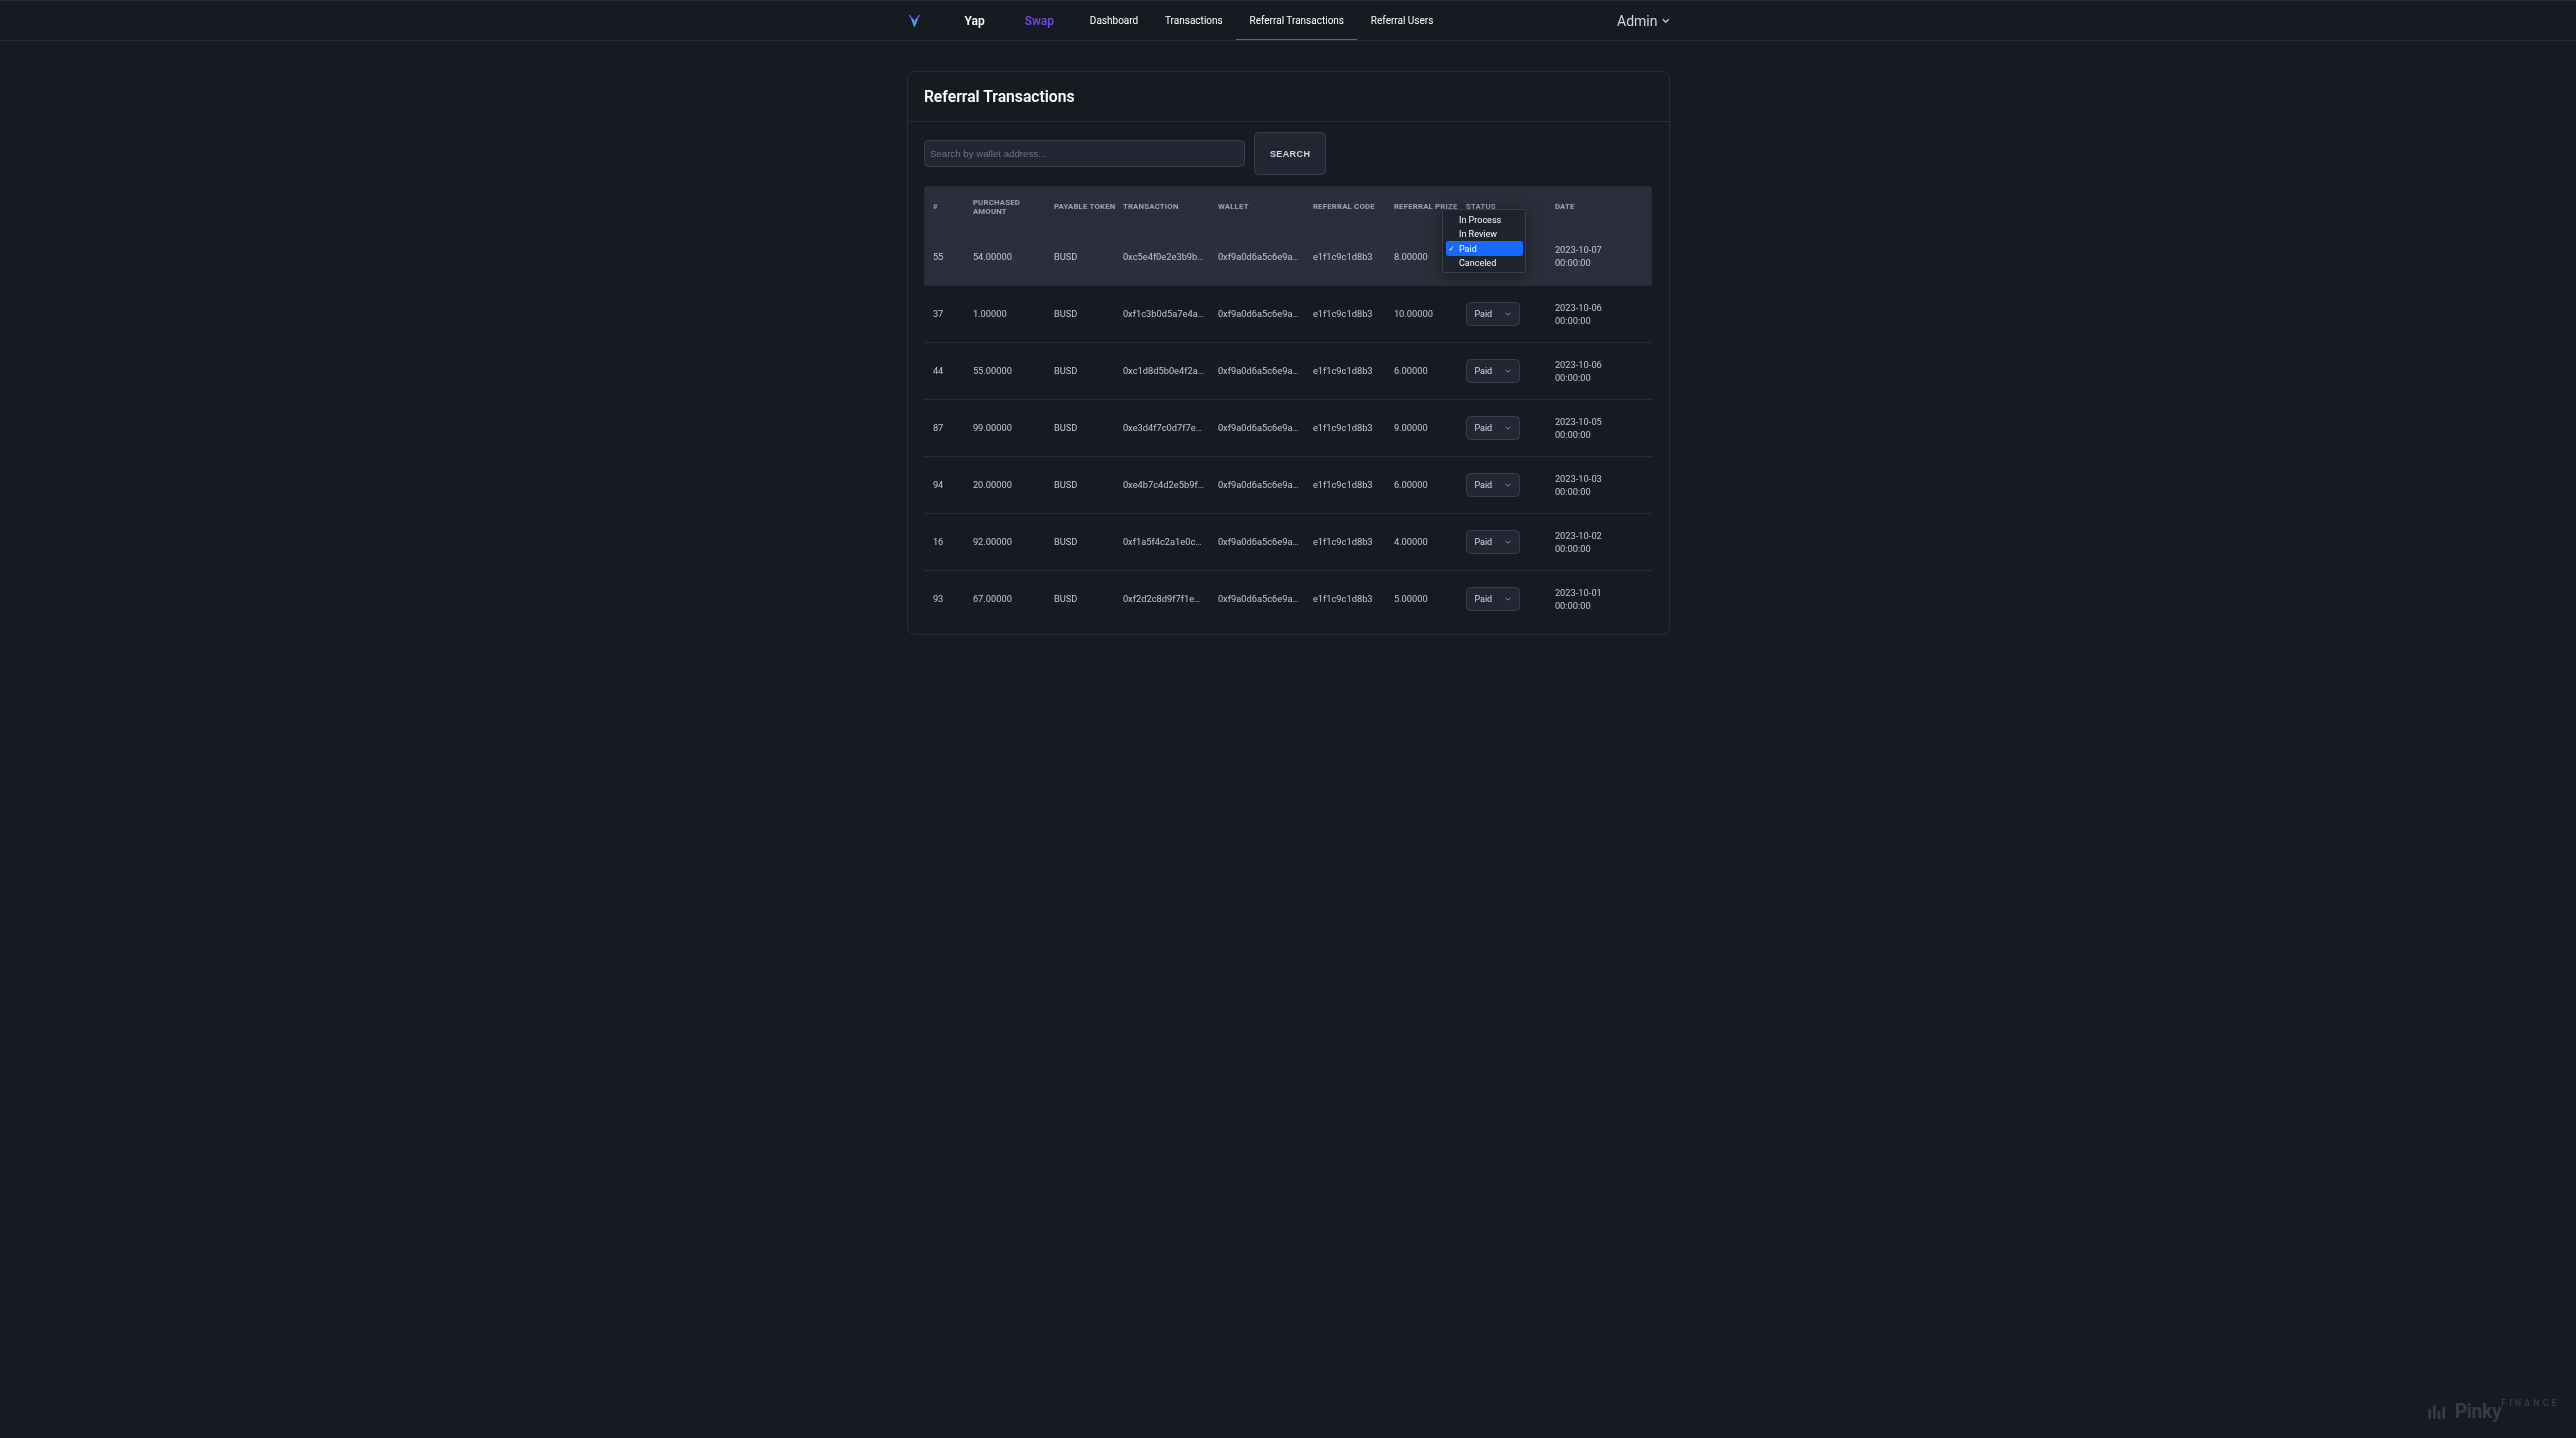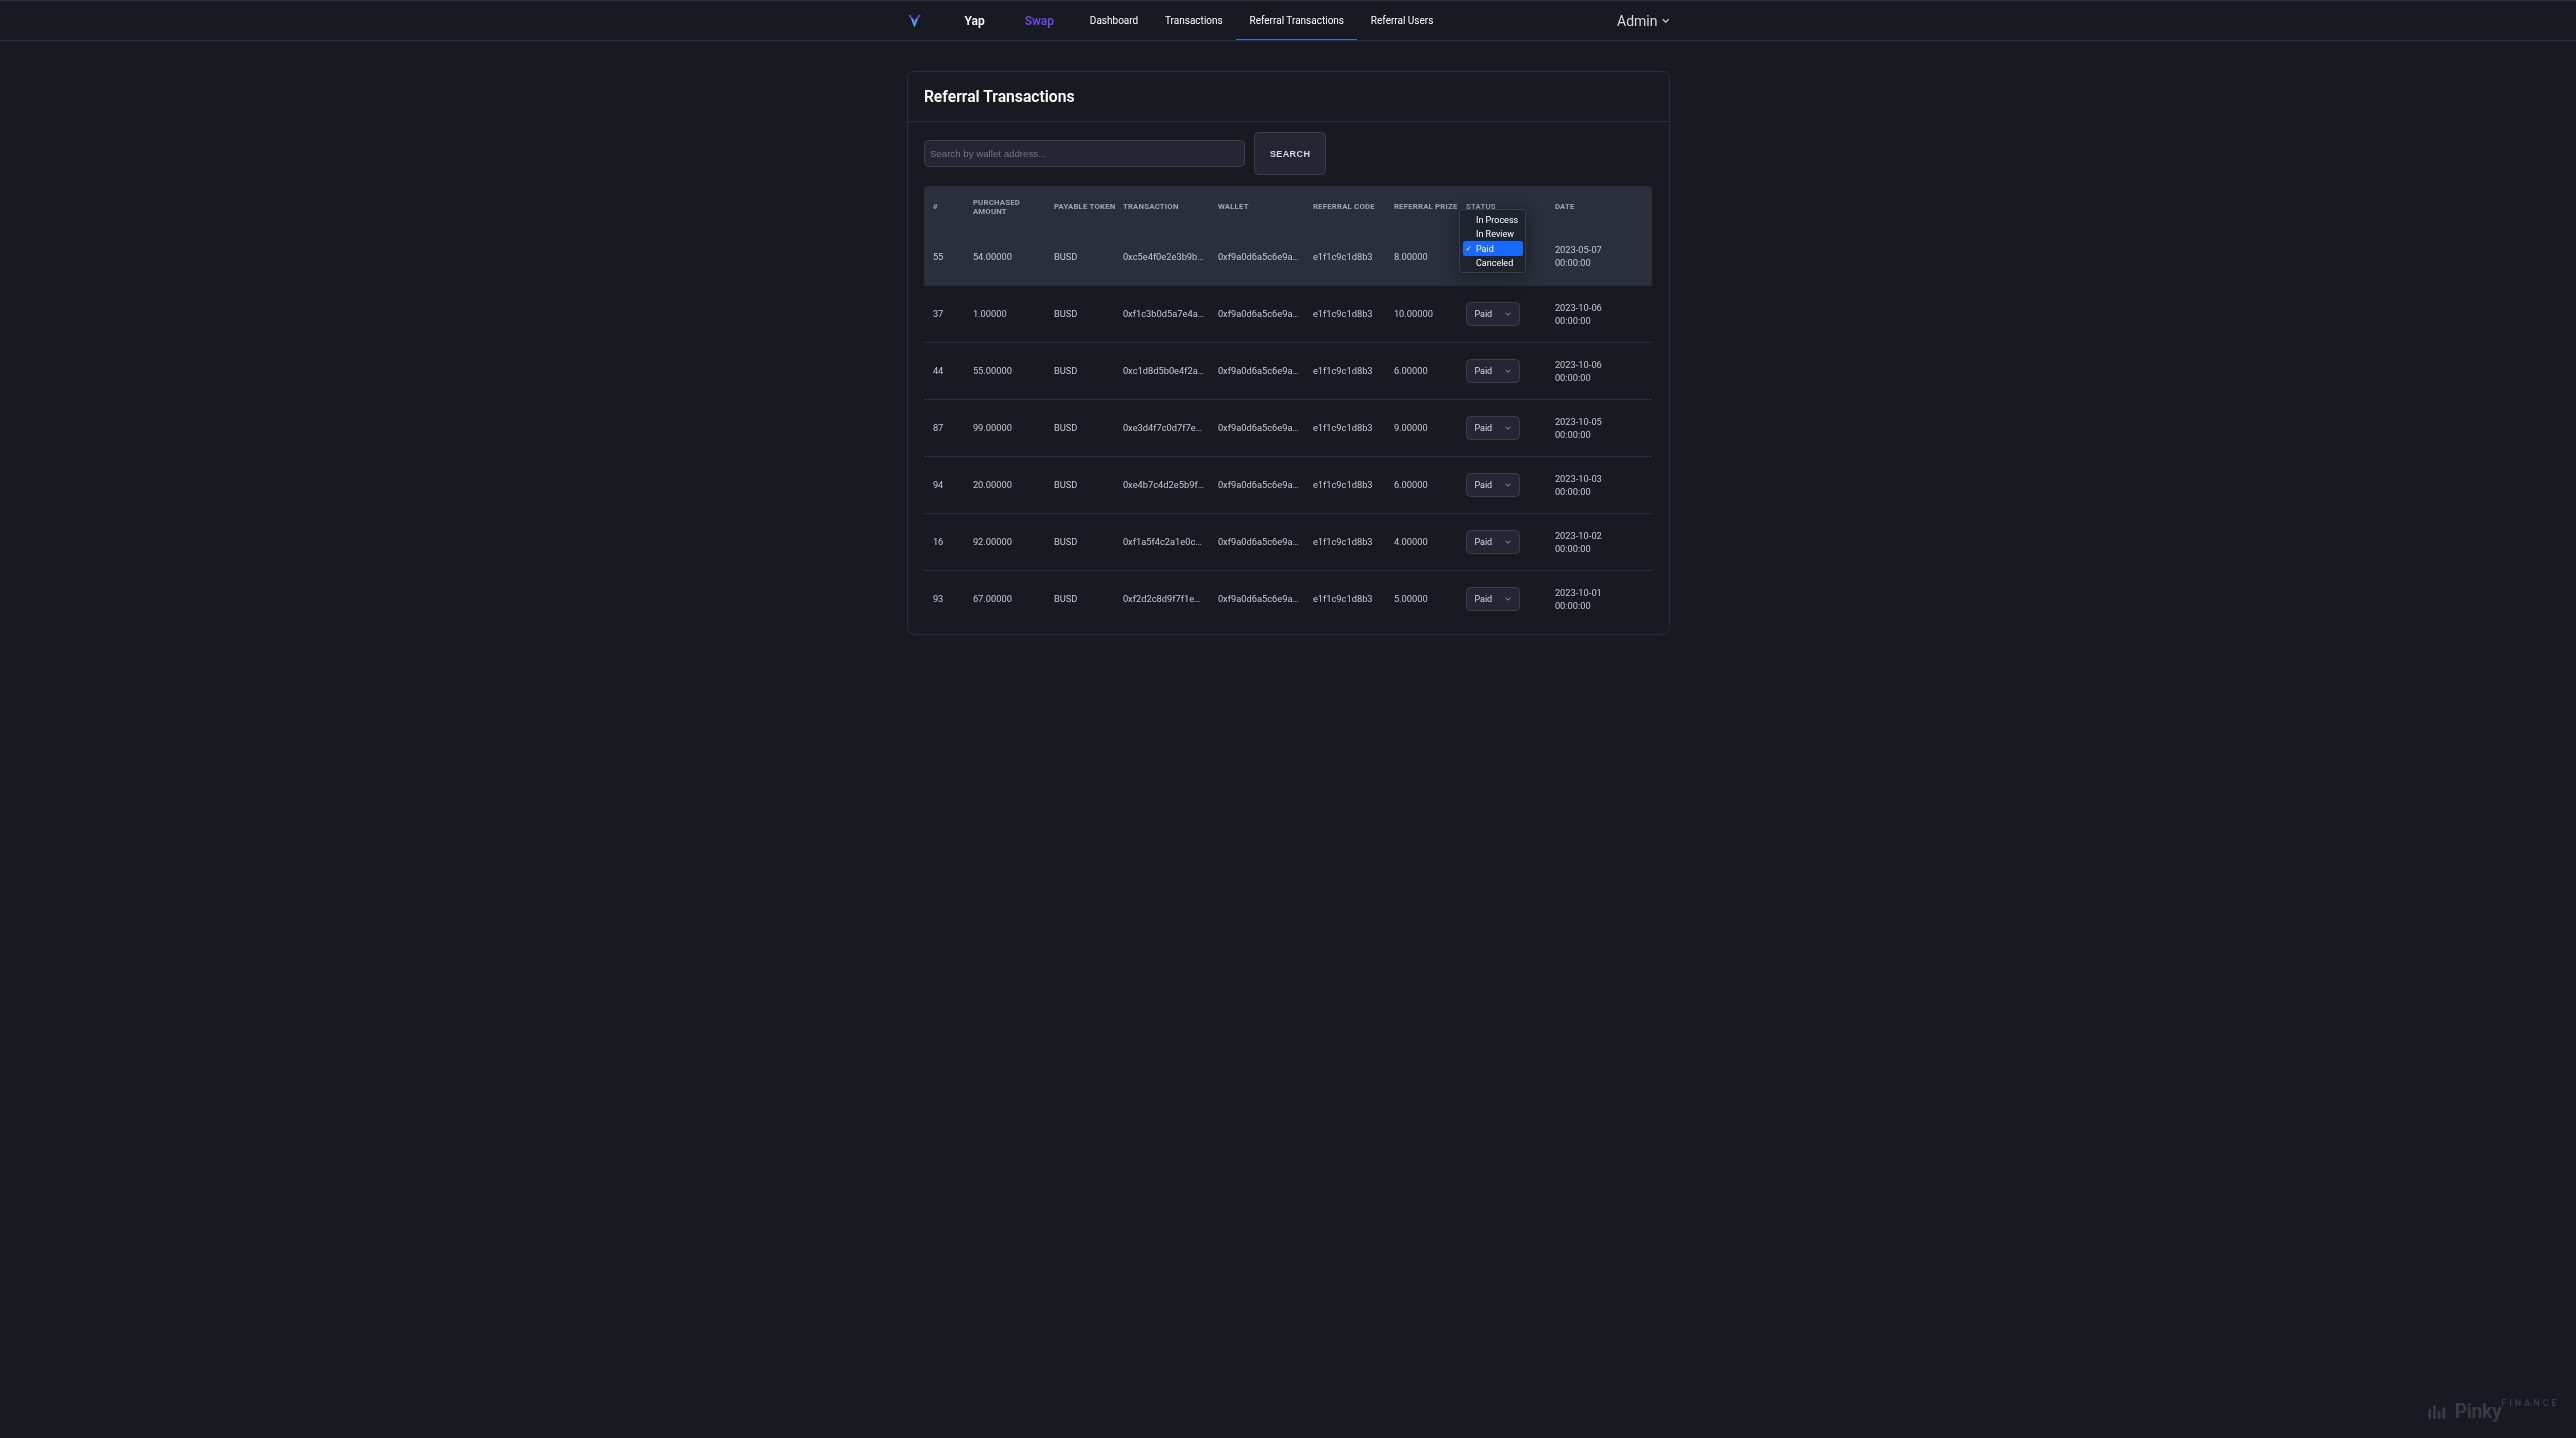--- a/index.html
+++ b/index.html
@@ -153,21 +153,21 @@
   .status-select svg{flex-shrink:0;}
 
   
   .dropdown{
     position:absolute;
     top:-36px;right:-7.5px;
     background:var(--dropdown-bg);
     border:0.7px solid #3a3e4e;
     border-radius:3px;
     padding:2.2px;
-    width:67px;
+    width:84px;
     box-shadow:0 3px 15px rgba(0,0,0,.4);
     z-index:10;
   }
   .dropdown-item{
     font-size:9px;padding:2.2px 4.5px 2.2px 13.4px;
     border-radius:2.2px;color:#fff;
     position:relative;
     cursor:pointer;
   }
   .dropdown-item.selected{background:var(--dropdown-highlight);}
@@ -256,21 +256,21 @@
               <path d="M1 3 L5 7 L9 3" stroke="#9fa3b5" stroke-width="1.5" fill="none"></path>
             </svg>
           <div class="dropdown">
             <div class="dropdown-item">In Process</div>
             <div class="dropdown-item">In Review</div>
             <div class="dropdown-item selected">Paid</div>
             <div class="dropdown-item">Canceled</div>
           </div>
         </div>
       </div>
-      <div class="td td-date">2023-05-07 00:00:00</div>
+      <div class="td td-date">2023-10-07 00:00:00</div>
     </div>
 
     <div class="tr">
       <div class="td">37</div>
       <div class="td">1.00000</div>
       <div class="td">BUSD</div>
       <div class="td">0xf1c3b0d5a7e4a…</div>
       <div class="td">0xf9a0d6a5c6e9a…</div>
       <div class="td">e1f1c9c1d8b3</div>
       <div class="td">10.00000</div>

